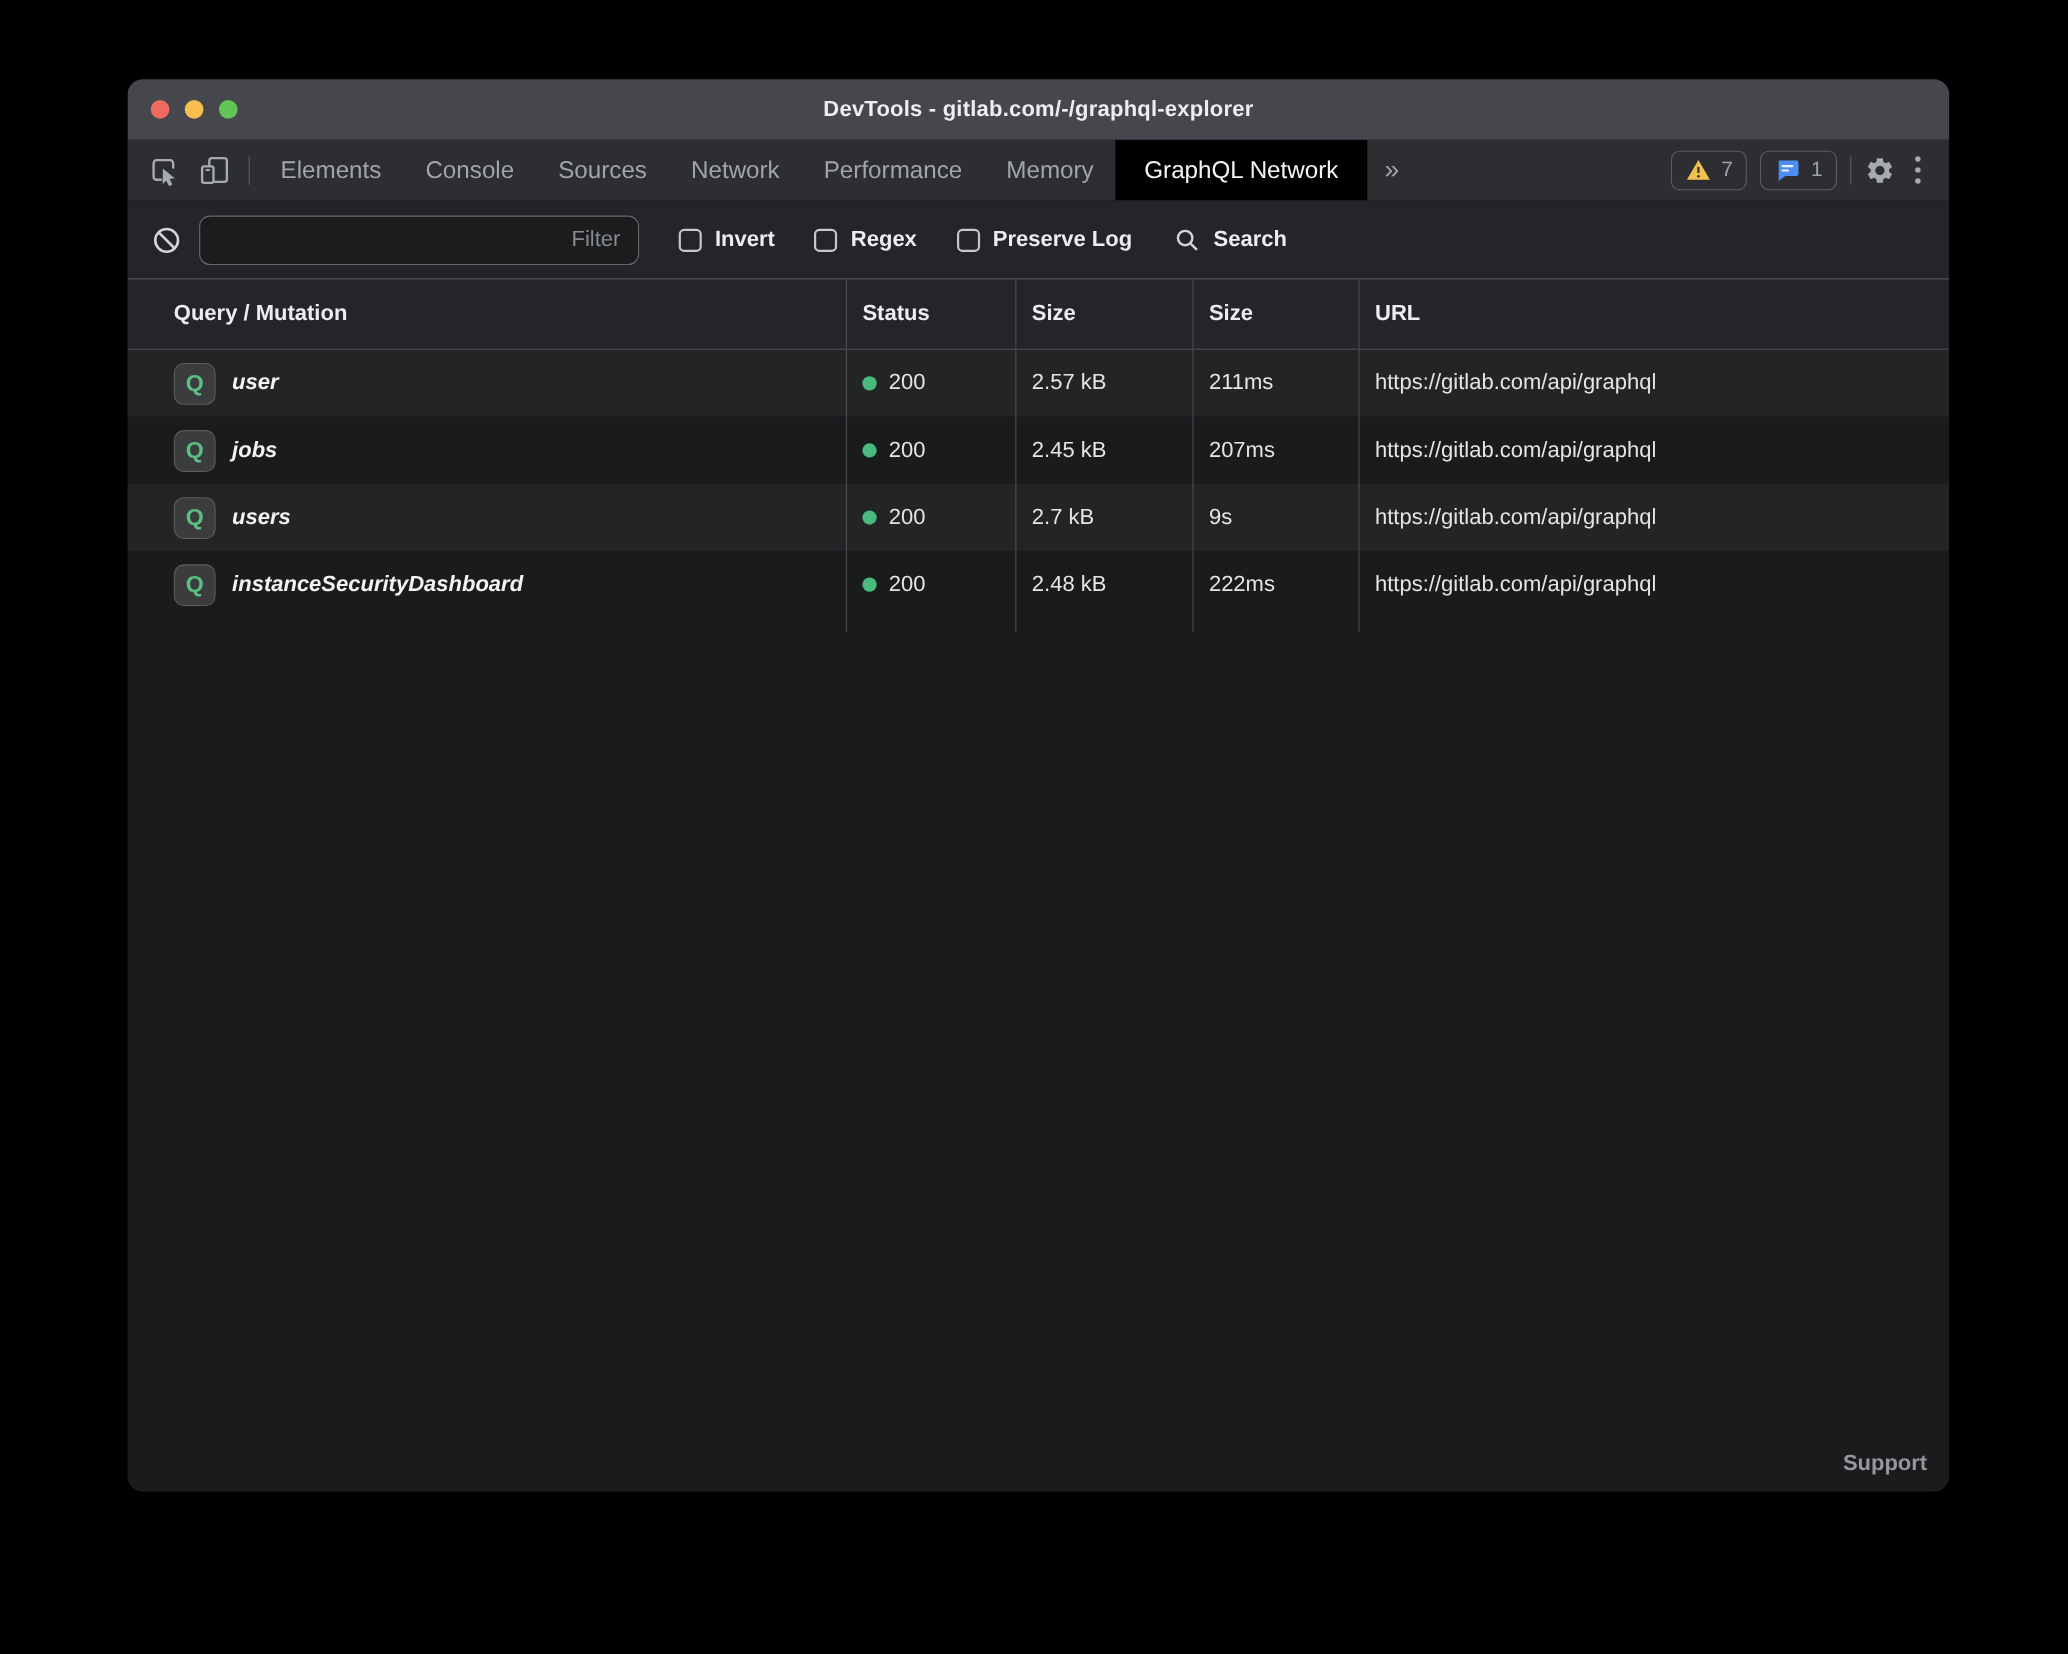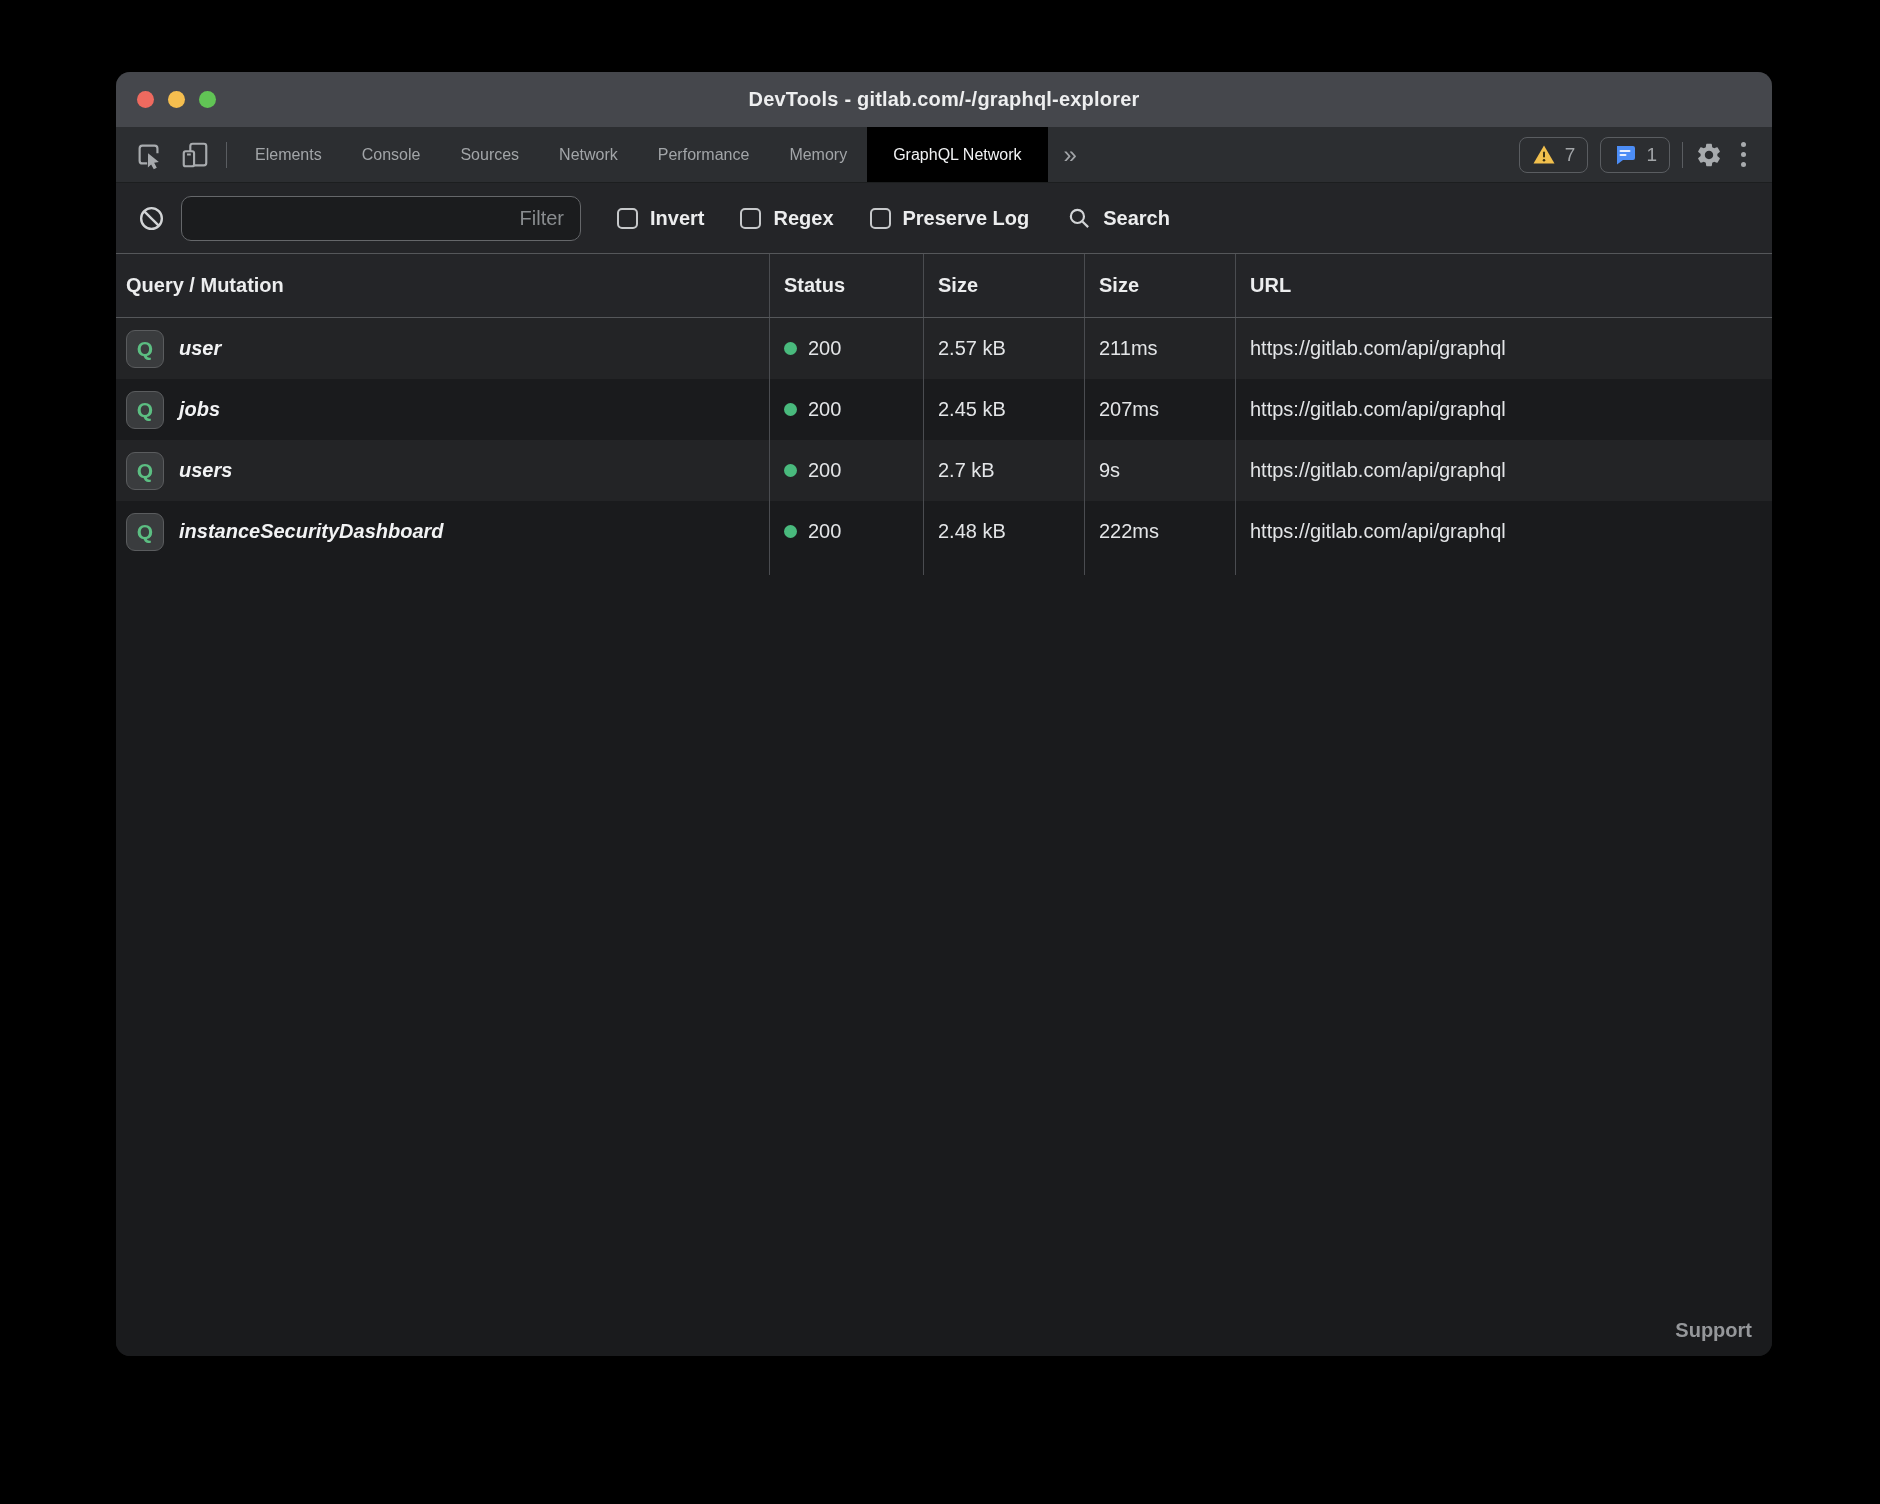--- a/index.html
+++ b/index.html
@@ -17,21 +17,21 @@
   .light.red{background:#EE6A5F;} .light.yellow{background:#F5BE4F;} .light.green{background:#61C455;}
   .title{color:#EDEEEF;font-size:20px;font-weight:700;letter-spacing:.2px;}
 
   
   .tabbar{height:55px;flex:none;background:#2C2E31;display:flex;align-items:stretch;
           border-bottom:1px solid rgba(0,0,0,.35);}
   .tool-icons{display:flex;align-items:center;gap:16px;padding:0 16px 0 18px;}
   .toolbtn{display:flex;align-items:center;justify-content:center;cursor:default;}
   .vsep{width:1px;height:26px;background:#5A5D61;align-self:center;}
   .tabs{display:flex;align-items:stretch;margin-left:8px;}
-  .tab{display:flex;align-items:center;padding:0 20px;color:#A2A5A8;font-size:16px;white-space:nowrap;}
+  .tab{display:flex;align-items:center;padding:0 20px;color:#A2A5A8;font-size:22px;white-space:nowrap;}
   .tab.active{background:#000;color:#F2F3F4;padding:0 26px;}
   .chevron{align-self:center;color:#A2A5A8;font-size:24px;padding:0 16px;line-height:1;}
   .tabbar-right{margin-left:auto;display:flex;align-items:center;gap:12px;padding-right:20px;}
   .count-badge{display:flex;align-items:center;gap:9px;border:1px solid #5A5D61;border-radius:8px;
                height:34px;padding:0 12px;color:#A2A5A8;font-size:19px;}
   .dots{display:flex;flex-direction:column;gap:5px;padding:0 6px;}
   .dots i{width:5px;height:5px;border-radius:50%;background:#A8ABAE;}
 
   
   .filterbar{height:70px;flex:none;background:#242528;display:flex;align-items:center;padding:0 22px;}
@@ -43,21 +43,21 @@
   .checkbox{width:21px;height:21px;border:2px solid #C6C8CA;border-radius:5px;box-sizing:border-box;}
   .chk-label{color:#ECEDEE;font-size:20px;font-weight:700;}
   .search-group{display:flex;align-items:center;gap:11px;margin-left:38px;}
 
   
   .grid-cols{display:grid;grid-template-columns:653px 154px 161px 151px minmax(0,1fr);}
   .thead{height:63px;flex:none;background:#242528;border-top:1px solid #55575A;border-bottom:1px solid #55575A;}
   .thead .cell{font-weight:700;color:#ECEDEE;}
   .cell{display:flex;align-items:center;padding:0 14px;font-size:20px;color:#E3E5E7;
         white-space:nowrap;overflow:hidden;}
-  .cell.first{padding:0 10px;}
+  .cell.first{padding:0 10px;margin-left:32px;}
   .grid-cols .cell:not(.first){border-left:1px solid #4A4C50;}
   .trow{height:61px;flex:none;}
   .trow.odd{background:#232426;}
   .trow.even{background:#1A1B1D;}
   .qbadge{width:38px;height:38px;flex:none;border-radius:9px;background:#3A3C3E;border:1px solid #5A5C5E;
           display:flex;align-items:center;justify-content:center;margin-right:15px;box-sizing:border-box;}
   .qbadge span{color:#5CBE82;font-size:21px;font-weight:700;}
   .rowname{color:#F2F3F4;font-weight:700;font-size:20px;font-style:italic;}
   .dot{width:13px;height:13px;border-radius:50%;background:#49BA7D;margin-right:11px;flex:none;}
   .stub{height:13px;flex:none;}

